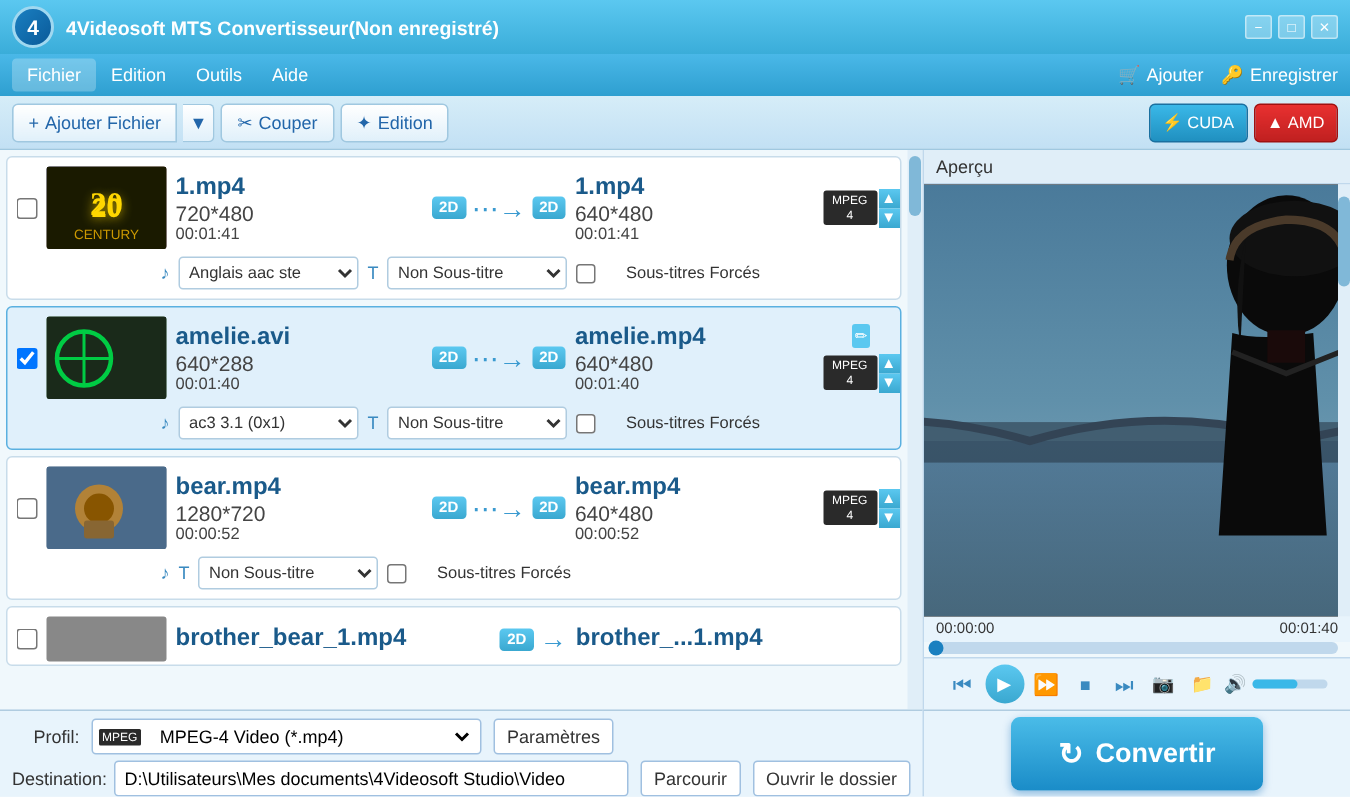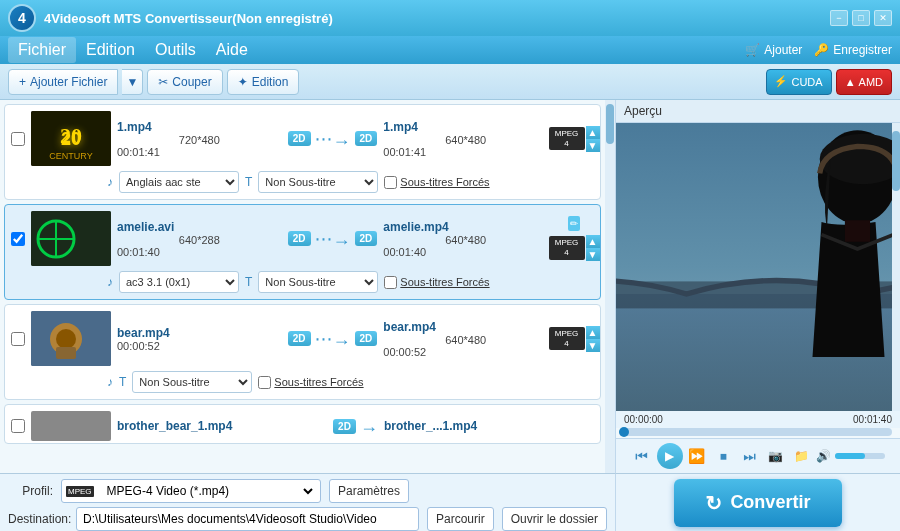--- a/index.html
+++ b/index.html
@@ -41,21 +41,21 @@
       height: 28px;
       display: flex;
       align-items: center;
       padding: 0 8px;
     }
     .menu-item {
       color: white;
       padding: 4px 10px;
       cursor: pointer;
       border-radius: 3px;
-      font-size: 16px;
+      font-size: 12px;
     }
     .menu-item:hover, .menu-item.active {
       background: rgba(255,255,255,0.25);
     }
     .menubar-right {
       margin-left: auto;
       display: flex;
       align-items: center;
       gap: 12px;
     }
@@ -144,22 +144,22 @@
       overflow: hidden;
       border-radius: 2px;
     }
     .file-thumb-1 { background: linear-gradient(135deg, #1a1a2e 0%, #2a1a00 50%, #1a0000 100%); position: relative; }
     .file-thumb-1::after { content: '20'; position: absolute; top: 50%; left: 50%; transform: translate(-50%,-50%); color: gold; font-size: 18px; font-weight: bold; text-shadow: 0 0 8px gold; }
     .file-thumb-2 { background: linear-gradient(135deg, #2a4a2a 0%, #1a3a1a 100%); position: relative; }
     .file-thumb-3 { background: linear-gradient(135deg, #4a6a8a 0%, #2a4a6a 100%); position: relative; }
     .file-thumb-4 { background: #888; }
 
     .file-info { flex: 1; min-width: 0; }
-    .file-name { font-size: 12px; color: #1a5a8a; font-weight: 600; }
-    .file-size { font-size: 11px; color: #444; text-align: center; }
+    .file-name { font-size: 16px; color: #1a5a8a; font-weight: 600; }
+    .file-size { font-size: 14px; color: #444; }
     .file-duration { font-size: 11px; color: #444; }
 
     .conv-arrow {
       display: flex; align-items: center; gap: 4px;
       flex-shrink: 0;
     }
     .badge-2d {
       background: linear-gradient(to bottom, #5bc8f0, #3aa8d0);
       color: white; font-size: 10px; font-weight: bold;
       padding: 2px 5px; border-radius: 3px;
@@ -203,22 +203,22 @@
       border-radius: 3px;
       font-size: 11px;
       padding: 2px 2px;
       height: 22px;
       color: #333;
       cursor: pointer;
     }
     .audio-select { width: 120px; }
     .subtitle-select { width: 120px; }
     .subtitle-forced {
-      display: flex; align-items: center; gap: 3px;
-      font-size: 11px; color: #333; cursor: pointer; text-decoration: underline;
+      display: flex; align-items: center; gap: 20px;
+      font-size: 11px; color: #333; cursor: pointer;
     }
 
     
     .preview-panel {
       width: 285px;
       background: #f0f8fc;
       border-left: 1px solid #c0d8ec;
       display: flex; flex-direction: column;
     }
     .preview-label {
@@ -590,20 +590,21 @@
           <div class="file-thumb file-thumb-3">
             <svg width="80" height="55" viewBox="0 0 80 55">
               <rect width="80" height="55" fill="#4a6a8a"></rect>
               <circle cx="35" cy="28" r="16" fill="#cc8822" opacity="0.8"></circle>
               <circle cx="35" cy="28" r="10" fill="#885500"></circle>
               <rect x="25" y="36" width="20" height="12" fill="#886633" rx="2"></rect>
             </svg>
           </div>
           <div class="file-info">
             <div class="file-name">bear.mp4</div>
+            <div class="file-size">1280*720</div>
             <div class="file-duration">00:00:52</div>
           </div>
           <div class="conv-arrow">
             <span class="badge-2d">2D</span>
             <div style="display:flex;align-items:center;color:#3a9ad0;font-size:18px;">
               ⋯→
             </div>
             <span class="badge-2d">2D</span>
           </div>
           <div class="file-out-info">

